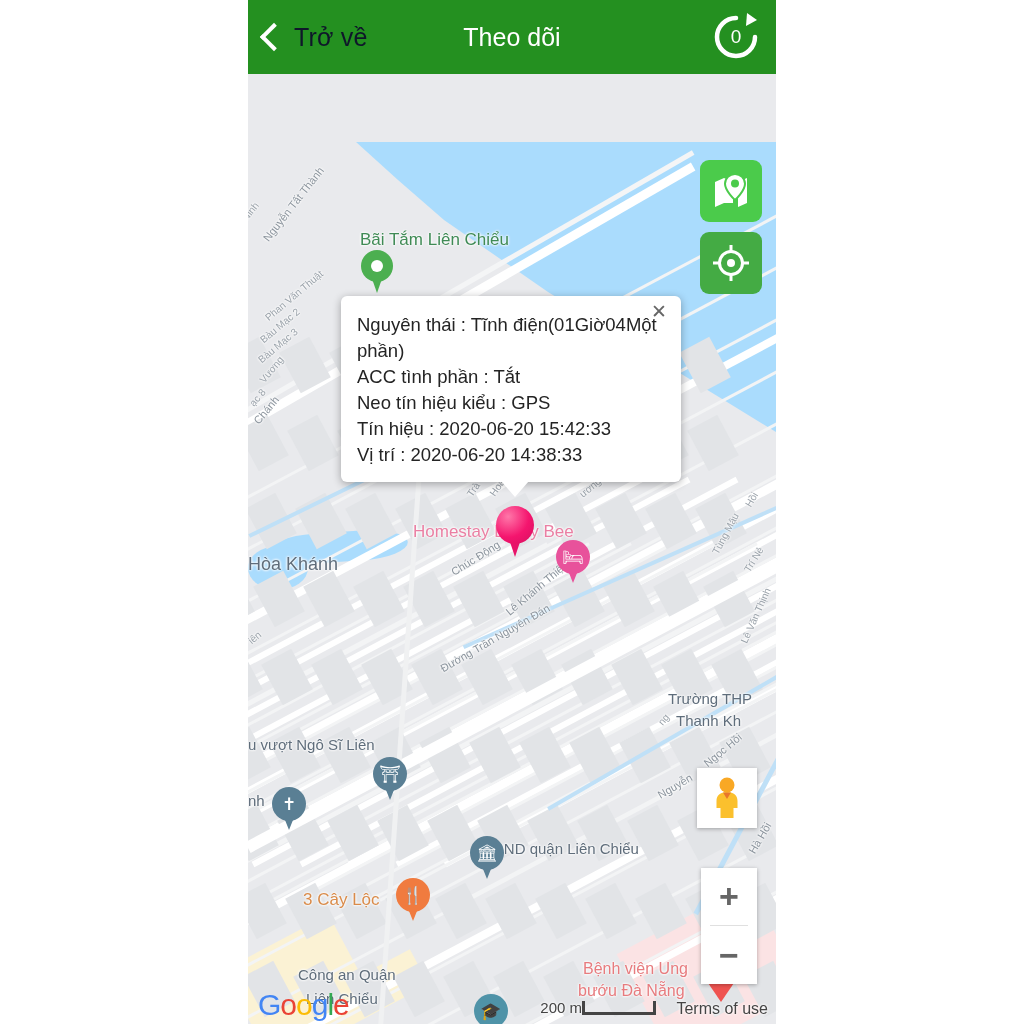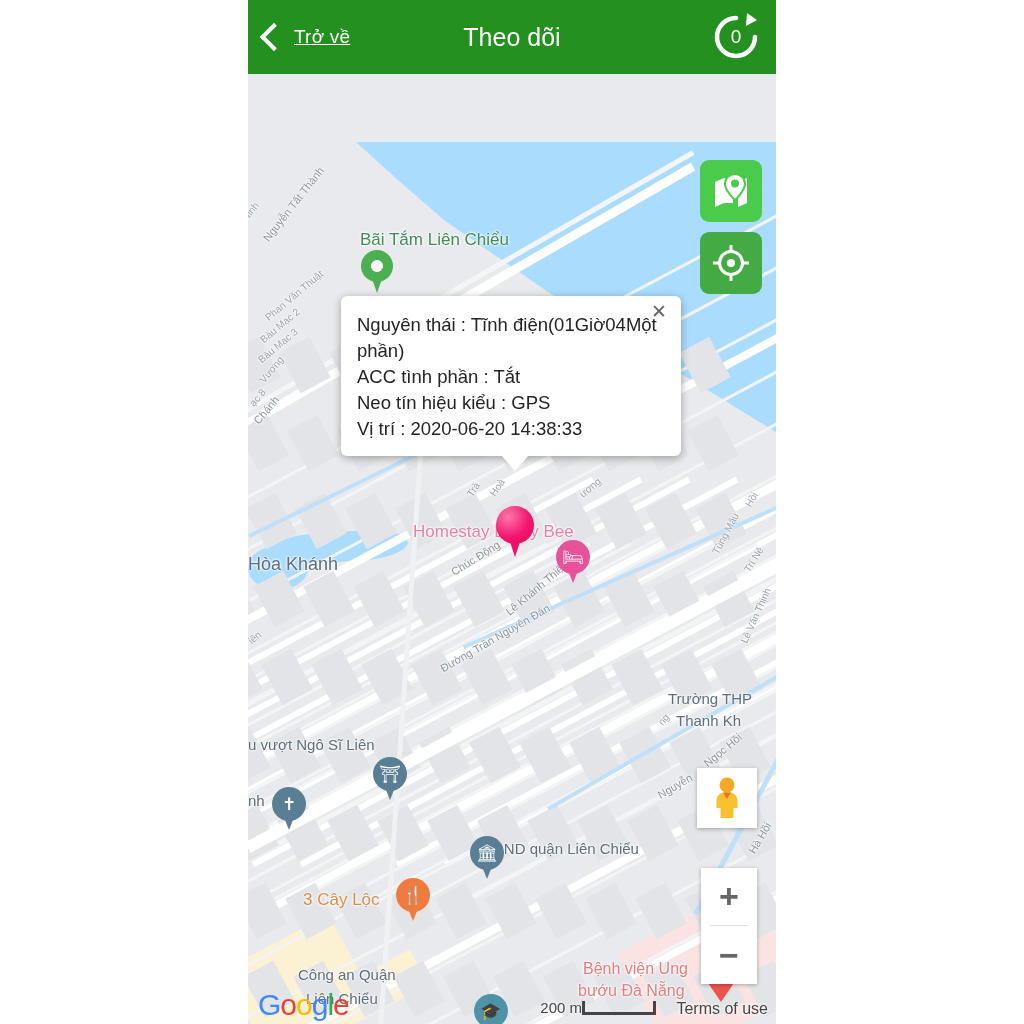--- a/index.html
+++ b/index.html
@@ -25,21 +25,21 @@
   }
   .nav-back{
     display:flex;align-items:center;gap:6px;
     margin-left:16px;cursor:pointer;
   }
   .chev{
     display:inline-block;width:16px;height:16px;
     border-left:4px solid #fff;border-bottom:4px solid #fff;
     transform:rotate(45deg);margin-right:4px;
   }
-  .nav-back-label{color:#ffffff;font-size:19px;letter-spacing:.2px;text-decoration:underline;}
+  .nav-back-label{color:#0f172a;font-size:25px;letter-spacing:.2px;}
   .nav-title{
     position:absolute;left:0;right:0;top:0;height:74px;
     display:flex;align-items:center;justify-content:center;
     color:#fff;font-size:25px;pointer-events:none;
   }
   .nav-refresh{
     position:absolute;right:14px;top:50%;transform:translateY(-50%);
     width:52px;height:52px;cursor:pointer;
   }
   .nav-refresh svg{display:block;}
@@ -513,20 +513,21 @@
         <div class="ball"></div>
       </div>
 
       <div class="red-arrow"></div>
 
       <div class="infowin">
         <div class="close">✕</div>
         <div class="info-line">Nguyên thái : Tĩnh điện(01Giờ04Một phần)</div>
         <div class="info-line">ACC tình phần : Tắt</div>
         <div class="info-line">Neo tín hiệu kiểu : GPS</div>
+        <div class="info-line">Tín hiệu : 2020-06-20 15:42:33</div>
         <div class="info-line">Vị trí : 2020-06-20 14:38:33</div>
       </div>
 
       <div class="mapbtn layers">
         <svg width="38" height="38" viewBox="0 0 38 38">
           <path d="M3 10 L12 6 L12 31 L3 35 Z" fill="#ffffff"></path>
           <path d="M12 6 L21 10 L21 31 L12 31 Z" fill="#ffffff"></path>
           <path d="M26 10 L35 6 L35 31 L26 35 Z" fill="#ffffff"></path>
           <path d="M23 2 C17.5 2 13 6.4 13 11.8 C13 19 23 28 23 28 C23 28 33 19 33 11.8 C33 6.4 28.5 2 23 2 Z" fill="#ffffff" stroke="#4bcb4b" stroke-width="2"></path>
           <circle cx="23" cy="11.6" r="4" fill="#4bcb4b"></circle>

